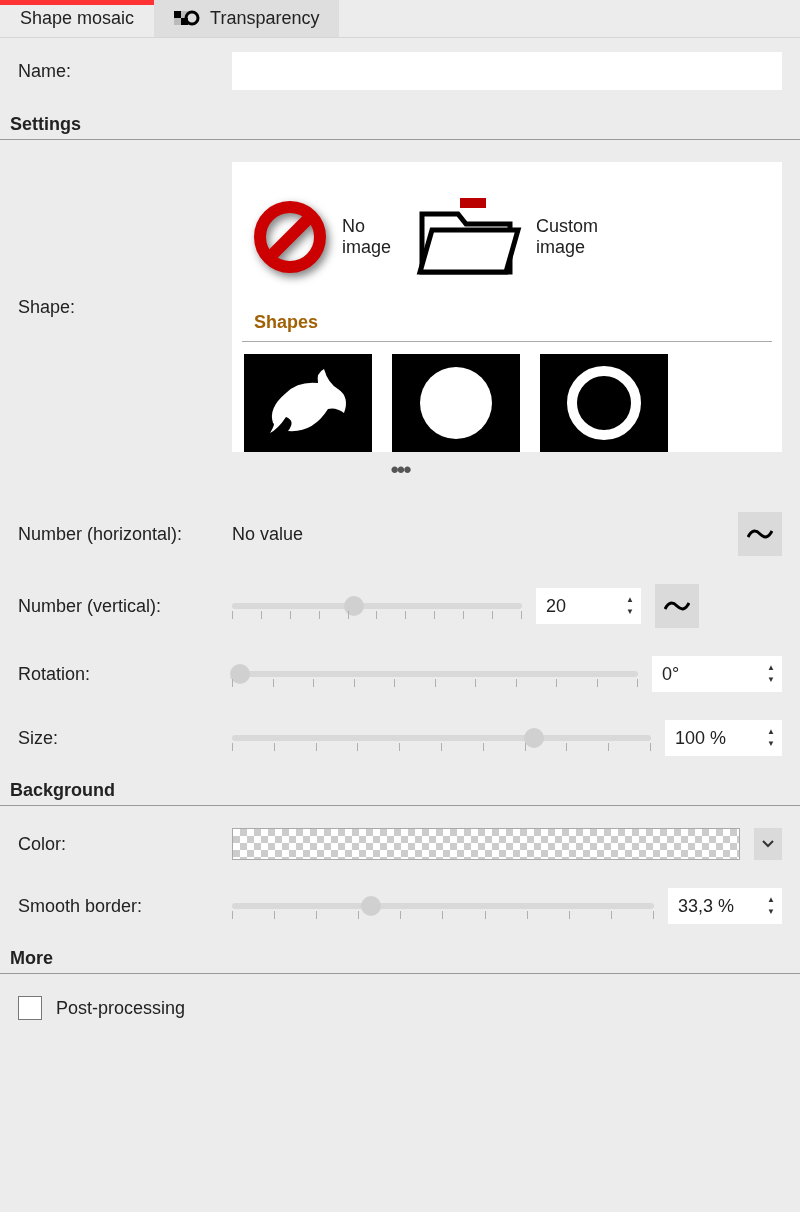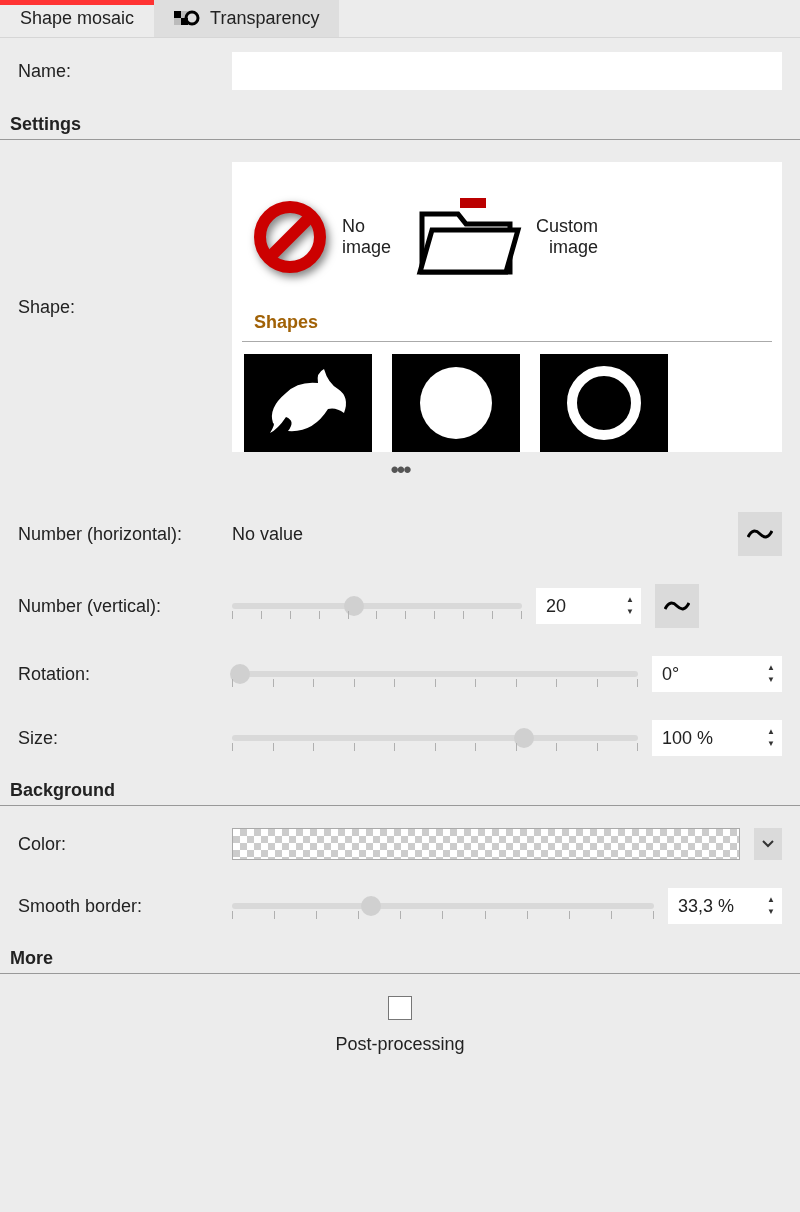--- a/index.html
+++ b/index.html
@@ -250,21 +250,21 @@
         <div>No image</div>
       </div>
       <div class="shape-option">
         <div class="icon-box">
           <svg width="110" height="90" viewBox="0 0 110 90">
             <rect x="48" y="6" width="26" height="10" fill="#b00"></rect>
             <path d="M10 22 h36 l8 10 h44 v48 h-88 z" fill="#fff" stroke="#000" stroke-width="5"></path>
             <path d="M20 38 h86 l-12 42 h-86 z" fill="#fff" stroke="#000" stroke-width="5"></path>
           </svg>
         </div>
-        <div style="text-align:right;">Custom image</div>
+        <div style="text-align:left;">Custom image</div>
       </div>
     </div>
     <div class="shapes-label">Shapes</div>
     <div class="shape-grid">
       <div class="shape-tile">
         <svg width="100" height="80" viewBox="0 0 100 80">
           <path d="M15 60 Q10 45 28 30 Q40 18 60 20 Q58 10 66 6 Q70 20 80 26 Q92 34 86 50 Q78 44 70 46 Q55 70 30 68 Q38 58 28 54 Q20 66 12 70 Q18 60 15 60 Z" fill="#fff"></path>
         </svg>
       </div>
       <div class="shape-tile">
@@ -368,21 +368,21 @@
         <span></span>
         <span></span>
         <span></span>
         <span></span>
         <span></span>
         <span></span>
         <span></span>
         <span></span>
       </div>
   </div>
-  <div class="num-input" style="width:130px;">
+  <div class="num-input" style="width:117px;">
     <span>100 %</span>
     <div class="spin-btns">
       <div class="spin-up">▲</div>
       <div class="spin-down">▼</div>
     </div>
   </div>
 </div>
 
 <div class="section-header">Background</div>
 
@@ -420,16 +420,16 @@
     <span>33,3 %</span>
     <div class="spin-btns">
       <div class="spin-up">▲</div>
       <div class="spin-down">▼</div>
     </div>
   </div>
 </div>
 
 <div class="section-header">More</div>
 
-<div class="form-row" style="padding-top:22px;flex-direction:column;">
+<div class="form-row" style="padding-top:22px;">
   <div class="checkbox"></div>
   <div>Post-processing</div>
 </div>
 
 </body></html>

